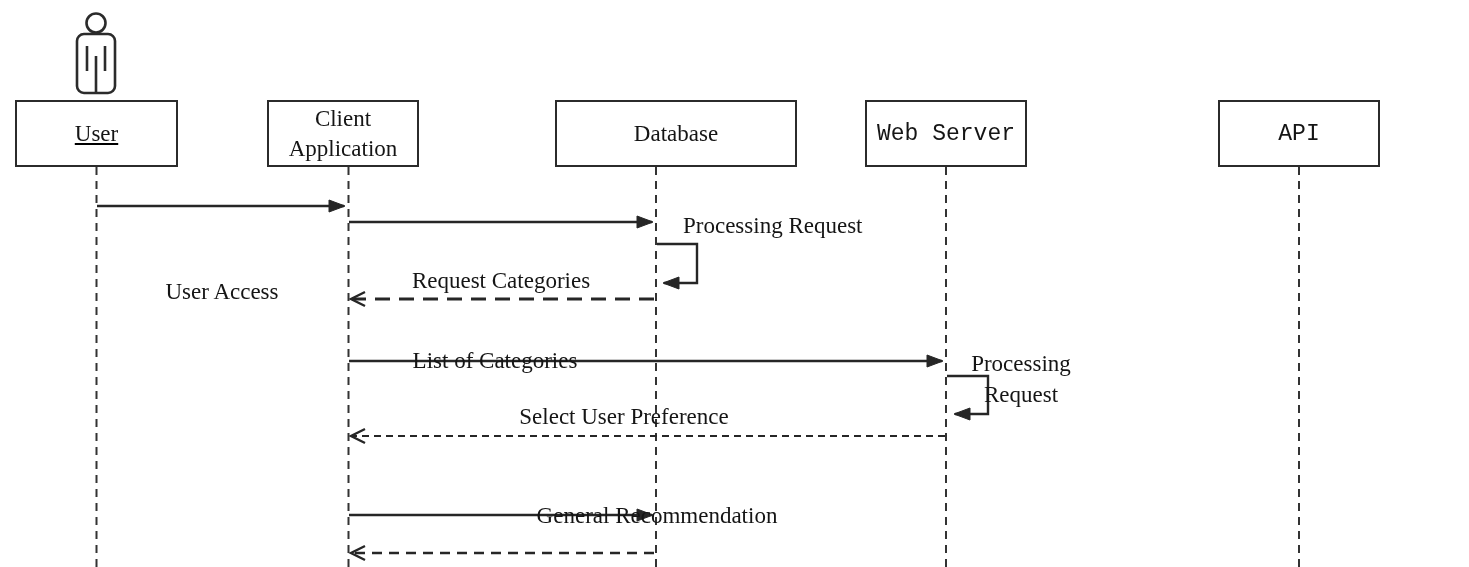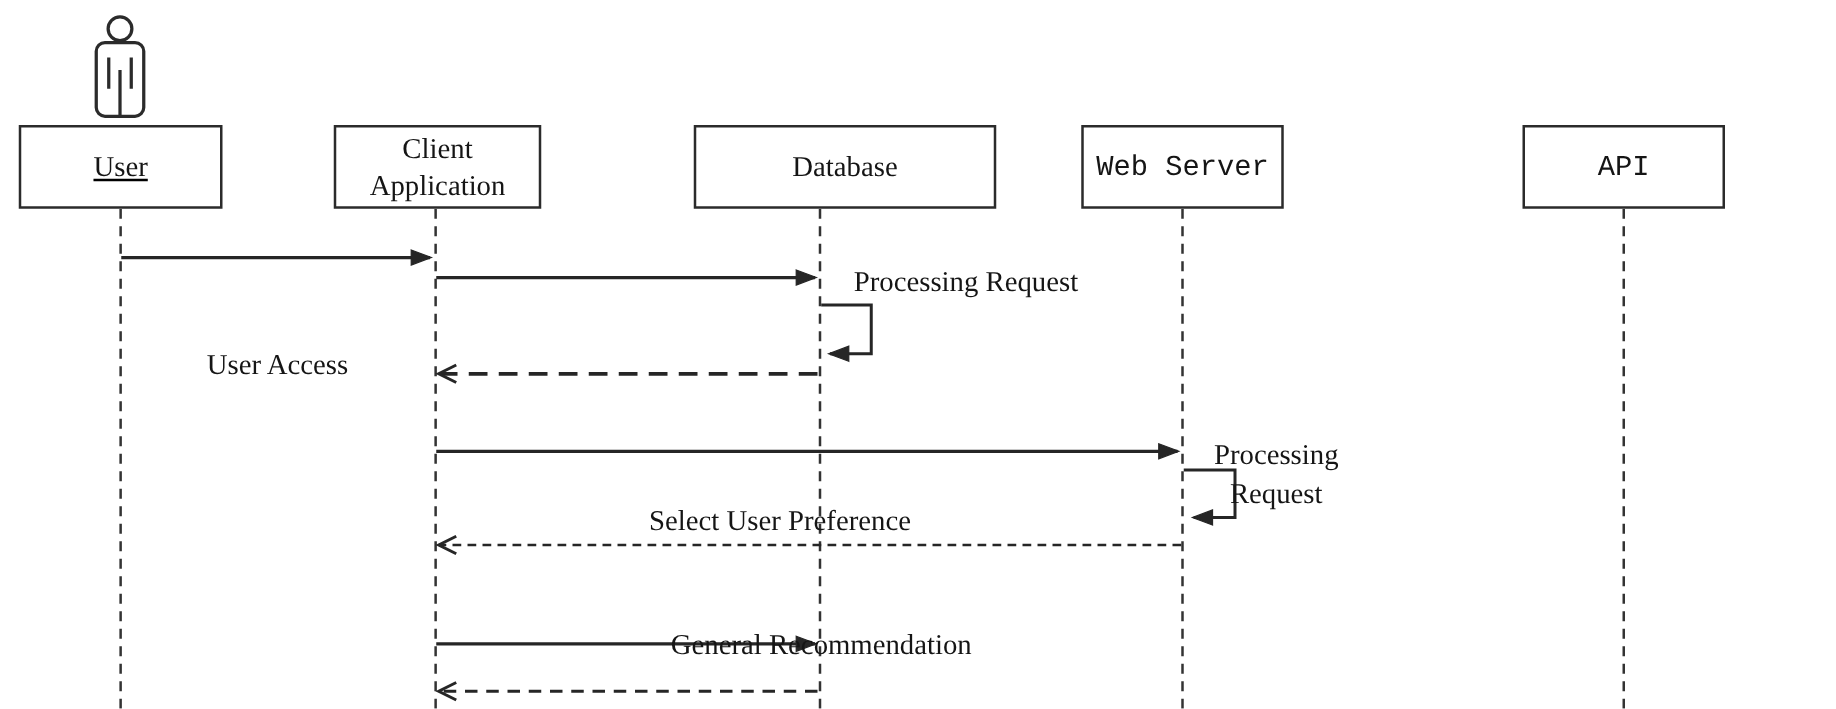--- a/index.html
+++ b/index.html
@@ -104,41 +104,43 @@
 
     <line x1="349" y1="515" x2="652" y2="515" stroke="#262626" stroke-width="2.6" marker-end="url(#arrowFilled)"></line>
 
     <line x1="654" y1="553" x2="352" y2="553" stroke="#262626" stroke-width="2.4" stroke-dasharray="10,7" marker-end="url(#arrowOpen)"></line>
   </svg>
 
   <div class="pbox" style="left:15px; width:163px;text-decoration:underline;">
     <span class="plabel">User</span>
   </div>
 
-  <div class="pbox" style="left:267px; width:166px;">
+  <div class="pbox" style="left:267px; width:152px;">
     <span class="plabel wrap">Client Application</span>
   </div>
 
   <div class="pbox" style="left:555px; width:242px;">
     <span class="plabel">Database</span>
   </div>
 
   <div class="pbox" style="left:865px; width:162px;font-family:Liberation Mono, monospace;">
     <span class="plabel">Web Server</span>
   </div>
 
   <div class="pbox" style="left:1218px; width:162px;font-family:Liberation Mono, monospace;">
     <span class="plabel">API</span>
   </div>
 
   <div class="msg-label centered" style="left:222px; top:240px;">User Access</div>
 
+  <div class="msg-label centered" style="left:501px; top:229px;">Request Categories</div>
 
   <div class="msg-label" style="left:683px; top:210px;">Processing Request</div>
 
+  <div class="msg-label centered" style="left:495px; top:309px;">List of Categories</div>
 
   <div class="msg-label centered" style="left:624px; top:365px;">Select User Preference</div>
 
   <div class="msg-label centered wrap2" style="left:1021px; top:312px;">Processing Request</div>
 
   <div class="msg-label centered" style="left:657px; top:464px;">General Recommendation</div>
 
 
 </div>
 

